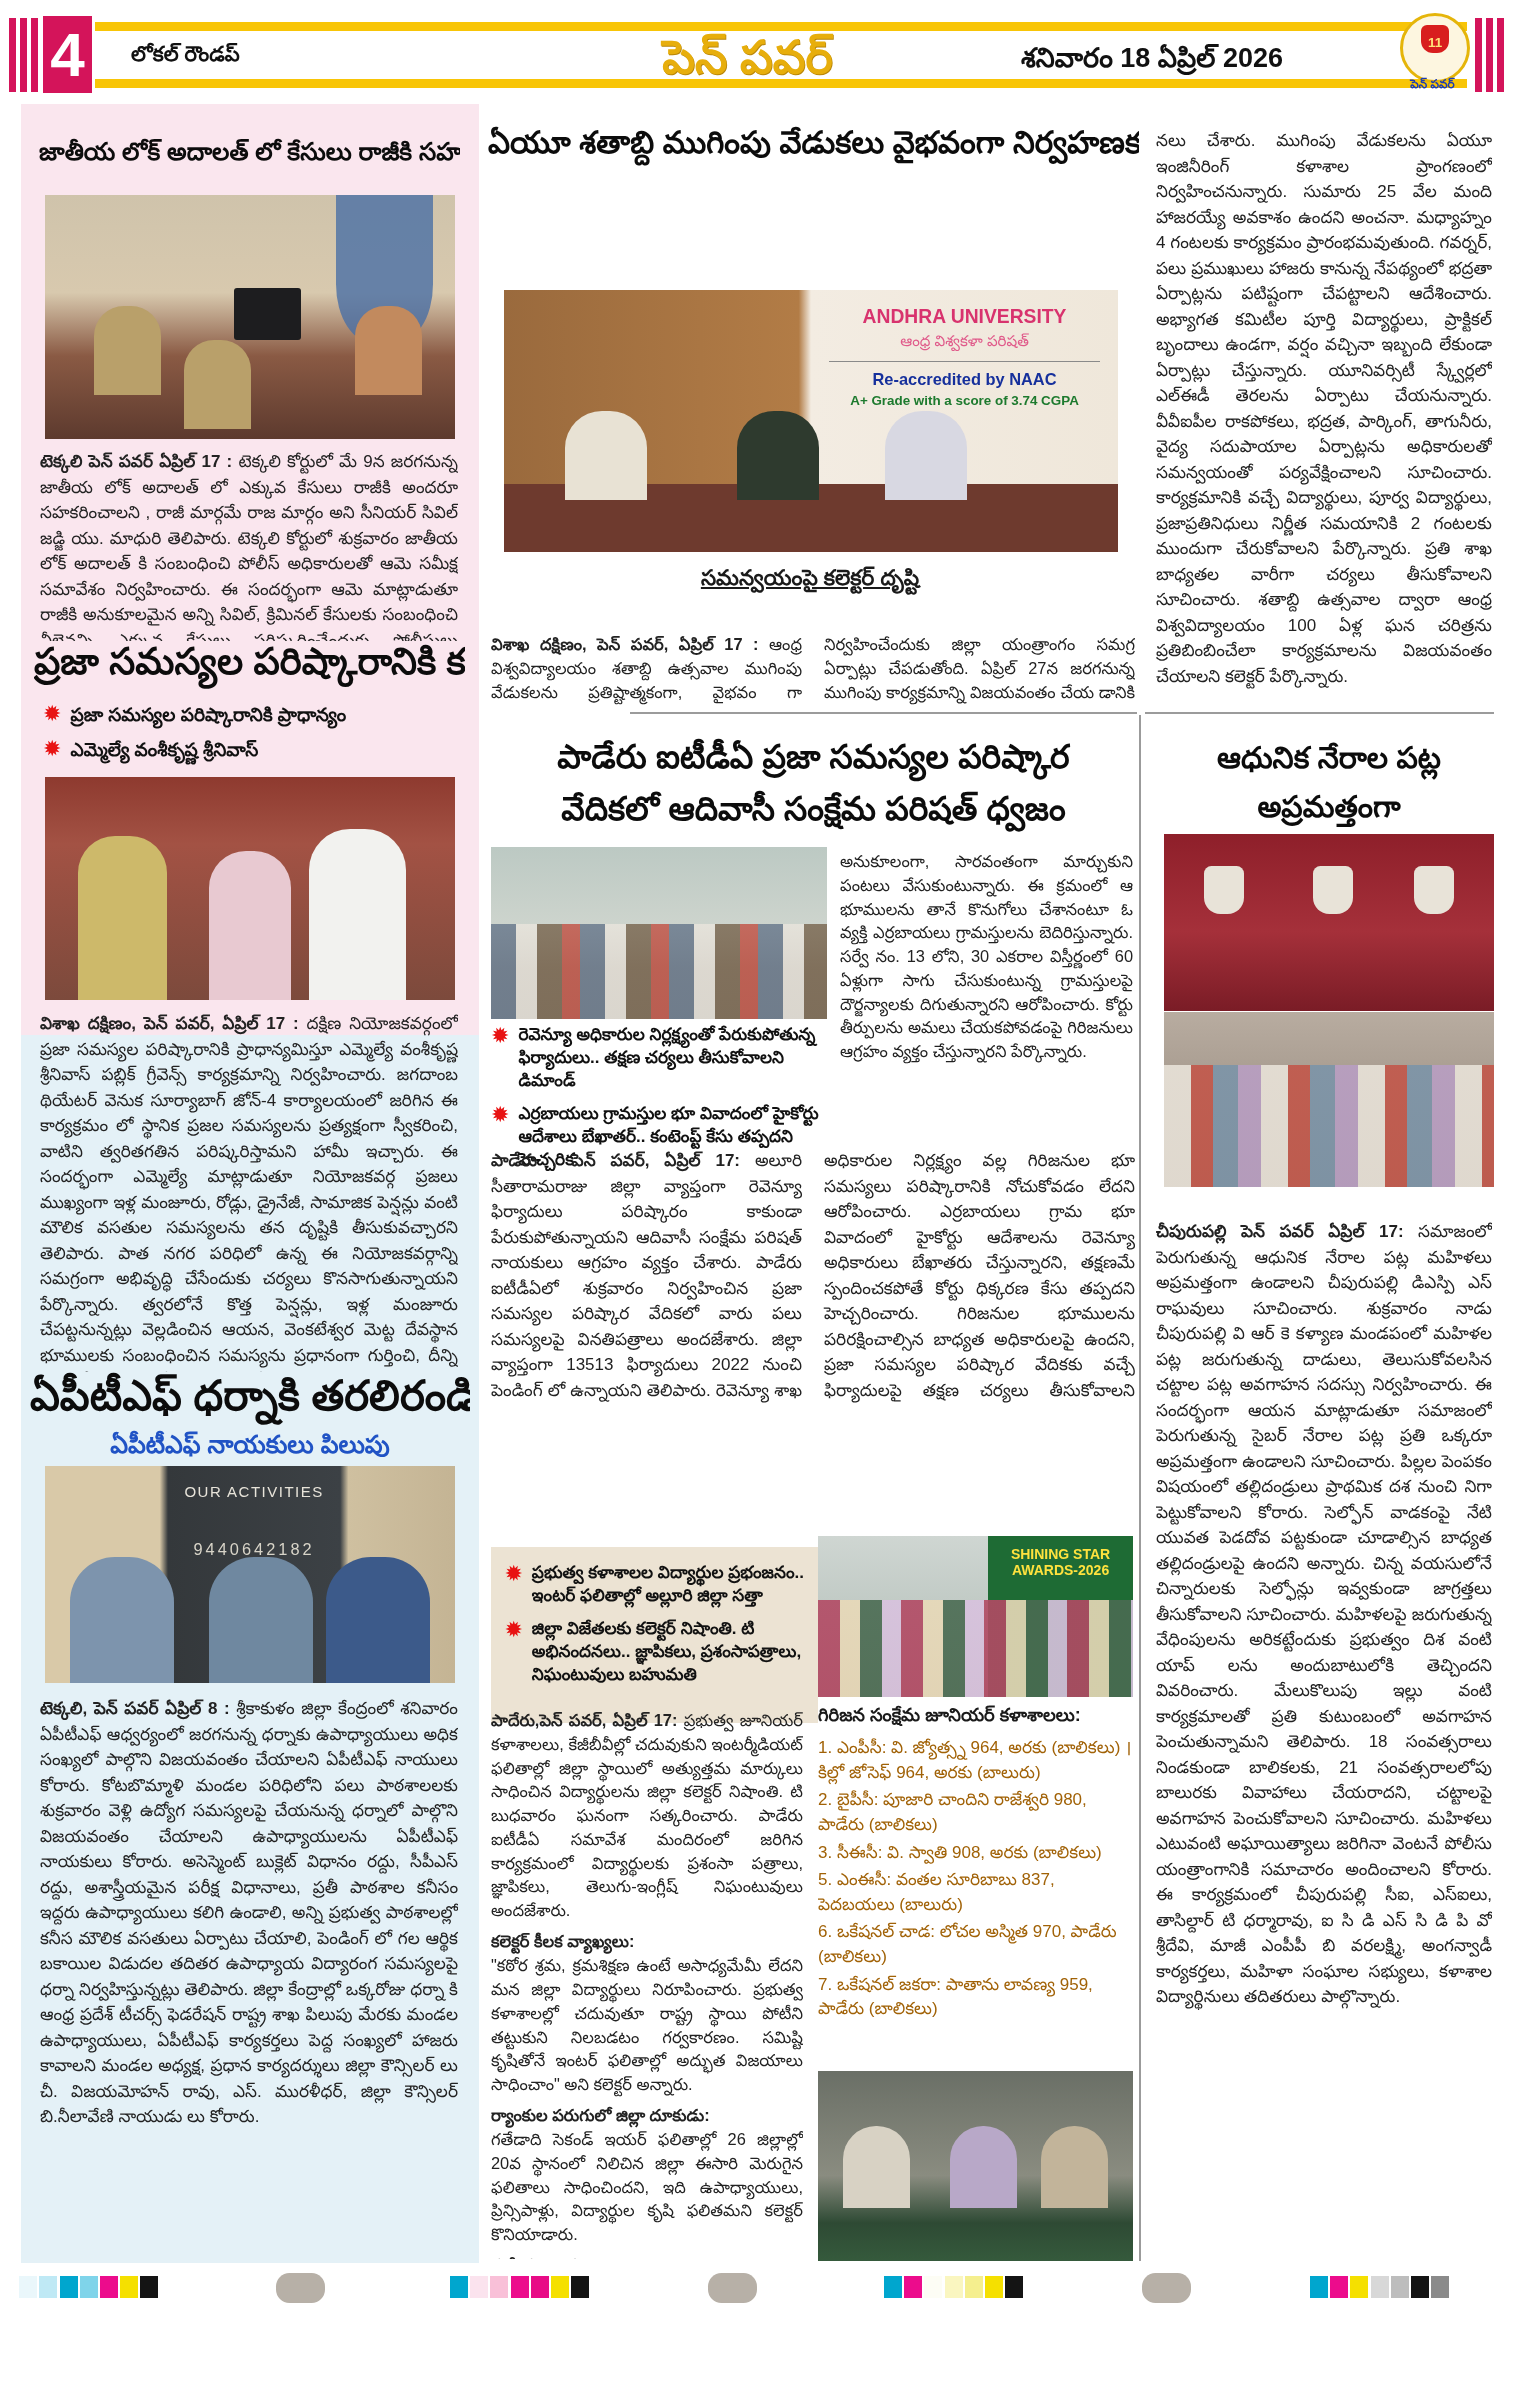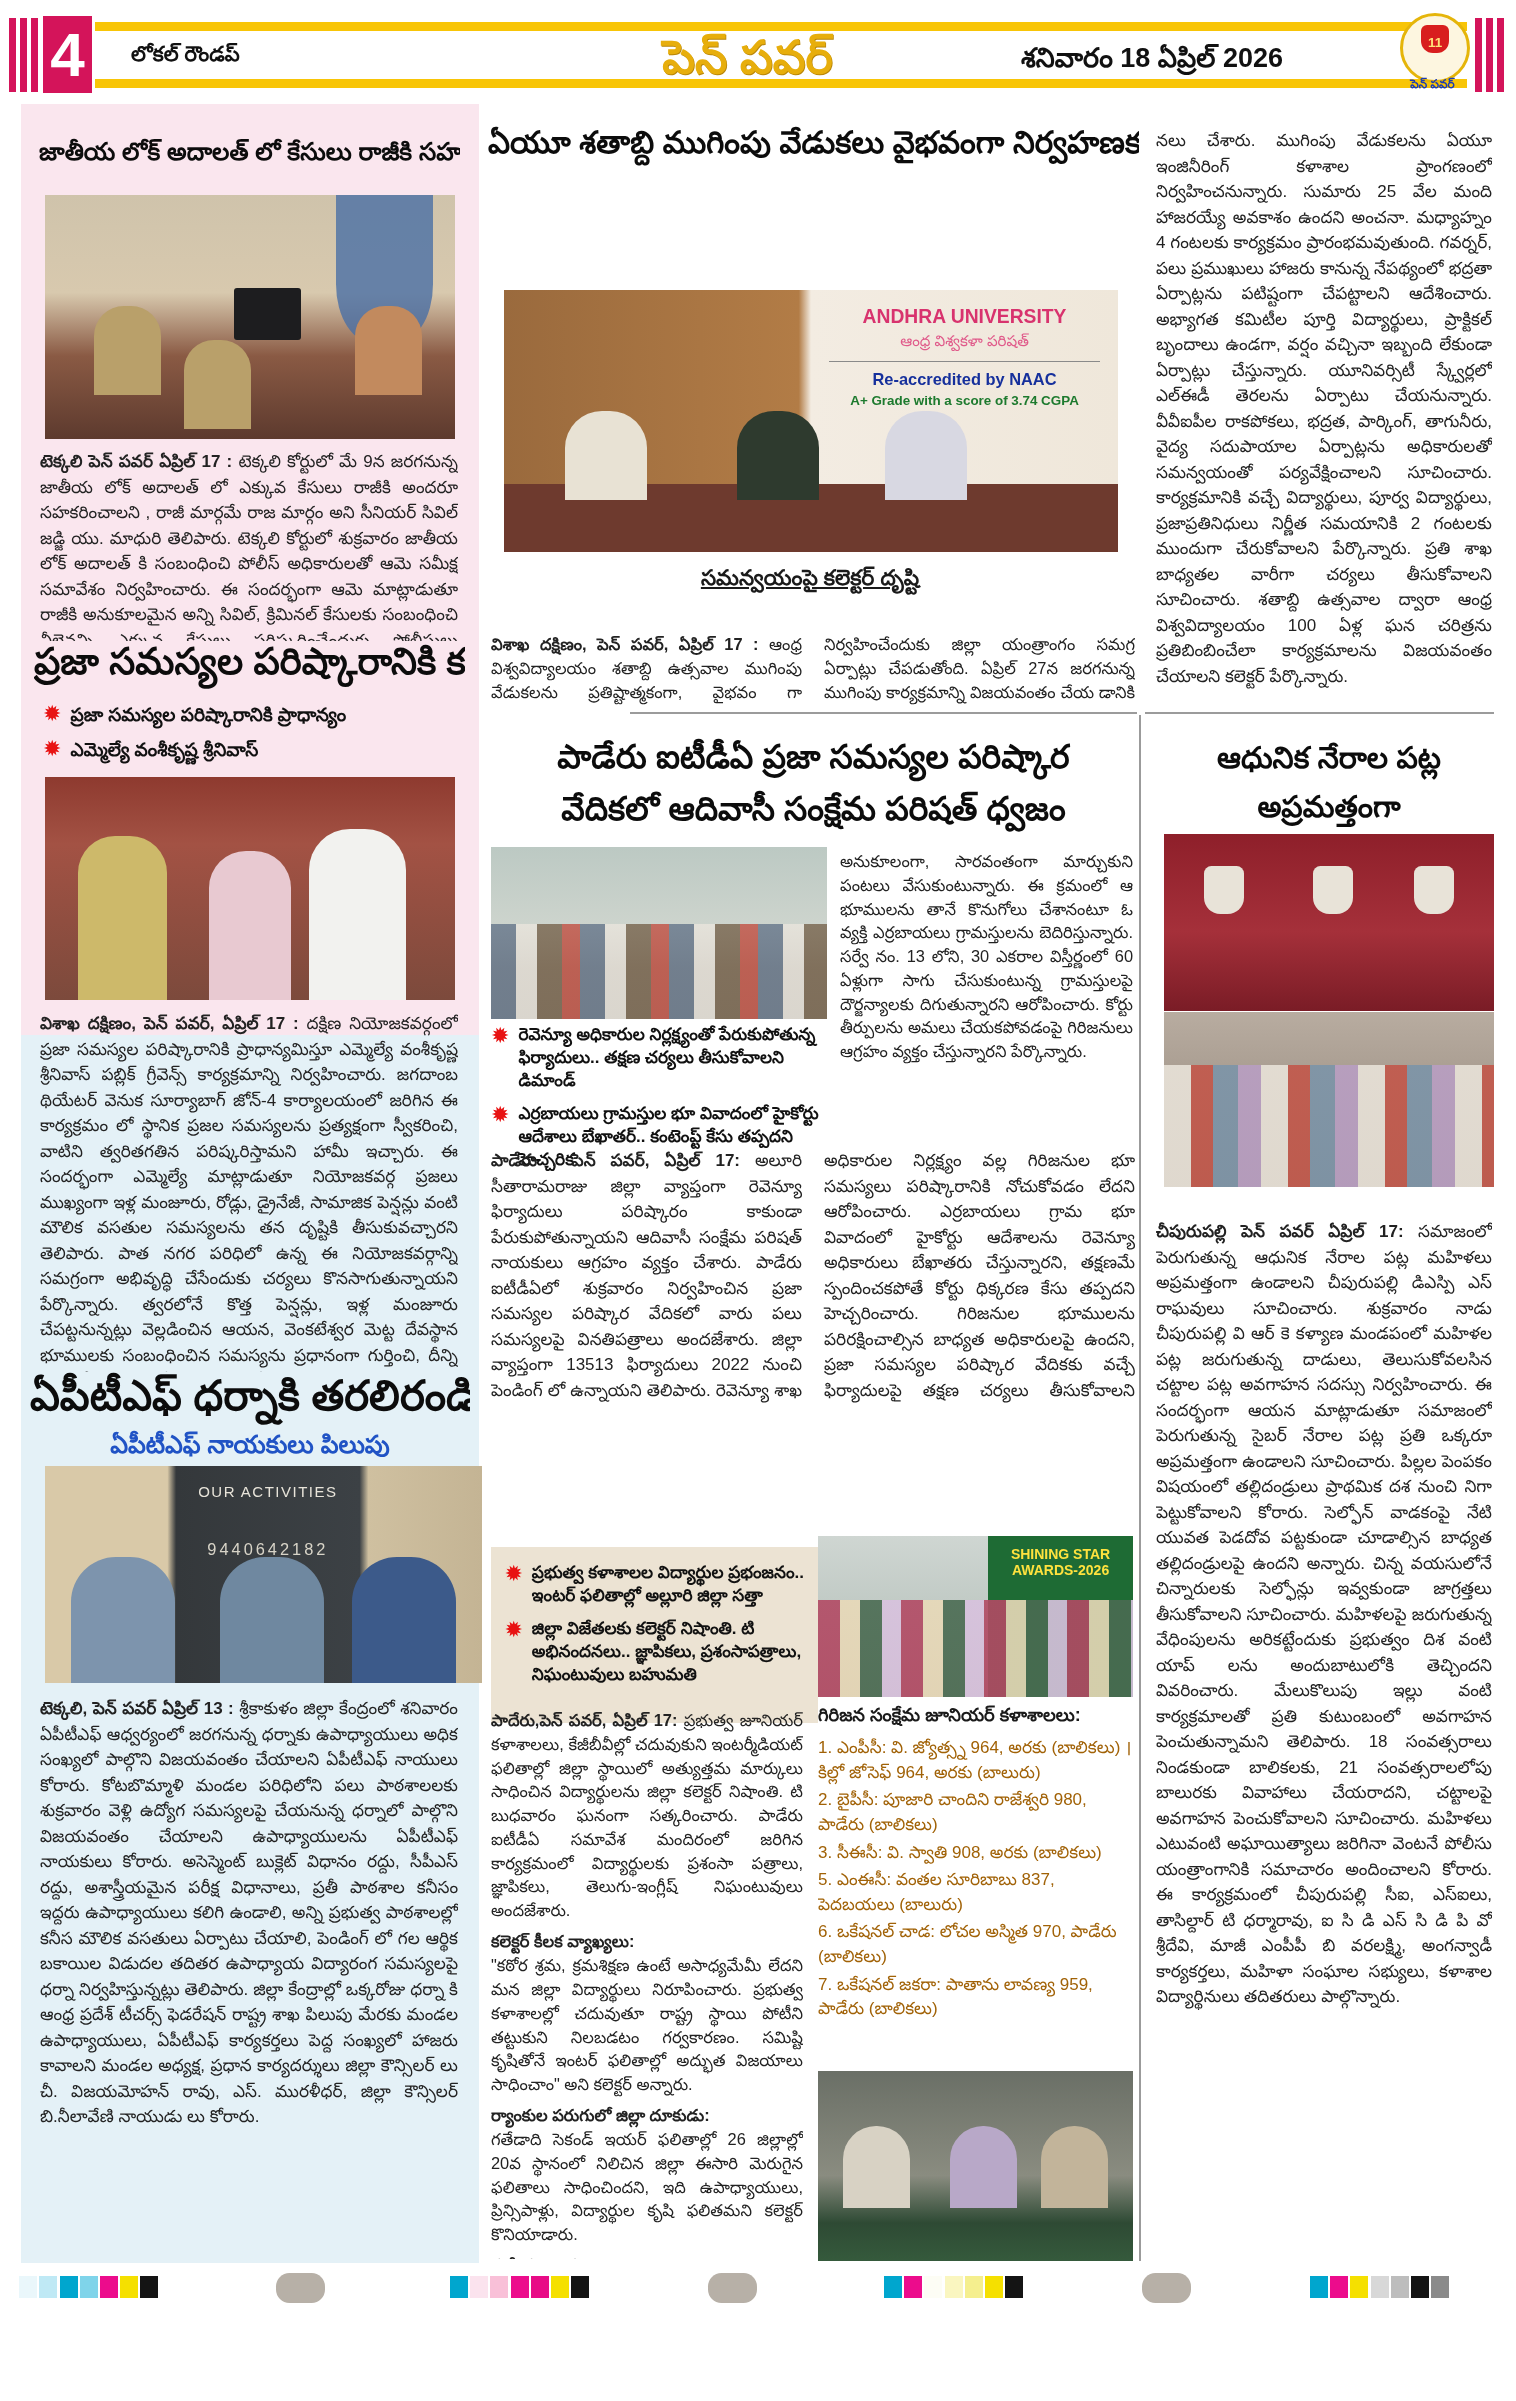--- a/index.html
+++ b/index.html
@@ -63,21 +63,21 @@
   
   .photo{position:absolute;overflow:hidden;}
   .phA{background:linear-gradient(180deg,#cfc3ab 0%,#d8c9ae 40%,#8a5a44 66%,#5d3a2e 100%);}
   .phA .curtain{position:absolute;right:22px;top:0;width:97px;height:149px;background:#4a6fa5;opacity:.8;border-radius:0 0 40% 40%;}
   .phA .monitor{position:absolute;left:46%;top:38%;width:67px;height:52px;background:#1d1d1f;border-radius:3px;}
   .phA .fig{position:absolute;bottom:18%;width:67px;height:89px;background:#b9a06a;border-radius:30px 30px 0 0;}
   .phB{background:linear-gradient(180deg,#8e3a2f 0%,#a35244 30%,#7c4a3c 100%);}
   .phB .fig1{position:absolute;left:8%;bottom:0;width:89px;height:164px;background:#cdb96a;border-radius:37px 37px 0 0;}
   .phB .fig2{position:absolute;left:40%;bottom:0;width:82px;height:149px;background:#e8c9d1;border-radius:37px 37px 0 0;}
   .phB .fig3{position:absolute;right:12%;bottom:0;width:97px;height:171px;background:#f2f2ef;border-radius:41px 41px 0 0;}
-  .phC{background:linear-gradient(90deg,#d9c9a8 0%,#d9c9a8 28%,#34383b 30%,#3c4145 72%,#cfc0a0 74%,#c4b494 100%);padding-left:27px;}
+  .phC{background:linear-gradient(90deg,#d9c9a8 0%,#d9c9a8 28%,#34383b 30%,#3c4145 72%,#cfc0a0 74%,#c4b494 100%);}
   .chalk{position:absolute;left:31%;top:8%;width:40%;text-align:center;color:#e8e4da;font-size:15px;letter-spacing:1.5px;}
   .chalk2{position:absolute;left:31%;top:34%;width:40%;text-align:center;color:#d8d4c8;font-size:16.4px;letter-spacing:3px;}
   .phC .fig{position:absolute;bottom:0;width:104px;height:126px;background:#7d94ad;border-radius:45px 45px 0 0;}
   .phD{background:linear-gradient(90deg,#9a6a3d 0%,#b27c46 48%,#f3ece2 50%,#efe7da 100%);}
   .au-banner{position:absolute;right:2%;top:6%;width:46%;text-align:center;}
   .au-l1{color:#d8336e;font-weight:bold;font-size:19.3px;}
   .au-l2{color:#e05a8a;font-size:15px;margin-top:4.5px;}
   .au-rule{height:1.5px;background:#8a8a8a;margin:7.4px 6px;}
   .au-l3{color:#16309c;font-weight:bold;font-size:16.4px;}
   .au-l4{color:#1d7a2e;font-weight:bold;font-size:13.4px;margin-top:4.5px;}
@@ -176,21 +176,21 @@
   <div class="abs subC">ఏపీటీఎఫ్ నాయకులు పిలుపు</div>
   <div class="abs hl hlC">ఏపీటీఎఫ్ ధర్నాకి తరలిరండి</div>
   <div class="photo phC" style="left:45px;top:1466px;width:410px;height:217px">
     <div class="chalk">OUR ACTIVITIES</div>
     <div class="chalk2">9440642182</div>
     <div class="fig" style="left:6%"></div>
     <div class="fig" style="left:40%;background:#6f88a0"></div>
     <div class="fig" style="right:6%;background:#3c5a8a"></div>
   </div>
   <div class="abs body-txt just clip" style="left:40px;top:1696px;width:418px;height:559px">
-    <span class="dateline">టెక్కలి, పెన్ పవర్ ఏప్రిల్ 13 :</span>
+    <span class="dateline">టెక్కలి, పెన్ పవర్ ఏప్రిల్ 8 :</span>
     <span>శ్రీకాకుళం జిల్లా కేంద్రంలో శనివారం ఏపీటీఎఫ్ ఆధ్వర్యంలో జరగనున్న ధర్నాకు ఉపాధ్యాయులు అధిక సంఖ్యలో పాల్గొని విజయవంతం చేయాలని ఏపీటీఎఫ్ నాయులు కోరారు. కోటబొమ్మాళి మండల పరిధిలోని పలు పాఠశాలలకు శుక్రవారం వెళ్లి ఉద్యోగ సమస్యలపై చేయనున్న ధర్నాలో పాల్గొని విజయవంతం చేయాలని ఉపాధ్యాయులను ఏపీటీఎఫ్ నాయకులు కోరారు. అసెస్మెంట్ బుక్లెట్ విధానం రద్దు, సీపీఎస్ రద్దు, అశాస్త్రీయమైన పరీక్ష విధానాలు, ప్రతీ పాఠశాల కనీసం ఇద్దరు ఉపాధ్యాయులు కలిగి ఉండాలి, అన్ని ప్రభుత్వ పాఠశాలల్లో కనీస మౌలిక వసతులు ఏర్పాటు చేయాలి, పెండింగ్ లో గల ఆర్థిక బకాయిల విడుదల తదితర ఉపాధ్యాయ విద్యారంగ సమస్యలపై ధర్నా నిర్వహిస్తున్నట్లు తెలిపారు. జిల్లా కేంద్రాల్లో ఒక్కరోజు ధర్నా కి ఆంధ్ర ప్రదేశ్ టీచర్స్ ఫెడరేషన్ రాష్ట్ర శాఖ పిలుపు మేరకు మండల ఉపాధ్యాయులు, ఏపీటీఎఫ్ కార్యకర్తలు పెద్ద సంఖ్యలో హాజరు కావాలని మండల అధ్యక్ష, ప్రధాన కార్యదర్శులు జిల్లా కౌన్సిలర్ లు చీ. విజయమోహన్ రావు, ఎస్. మురళీధర్, జిల్లా కౌన్సిలర్ బి.నీలావేణి నాయుడు లు కోరారు.</span>
   </div>
 
   <div class="abs hl hlD">ఏయూ శతాబ్ది ముగింపు వేడుకలు వైభవంగా నిర్వహణకు సిద్ధం</div>
   <div class="photo phD" style="left:504px;top:290px;width:614px;height:262px">
     <div class="au-banner">
       <div class="au-l1">ANDHRA UNIVERSITY</div>
       <div class="au-l2">ఆంధ్ర విశ్వకళా పరిషత్</div>
       <div class="au-rule"></div>
       <div class="au-l3">Re-accredited by NAAC</div>

